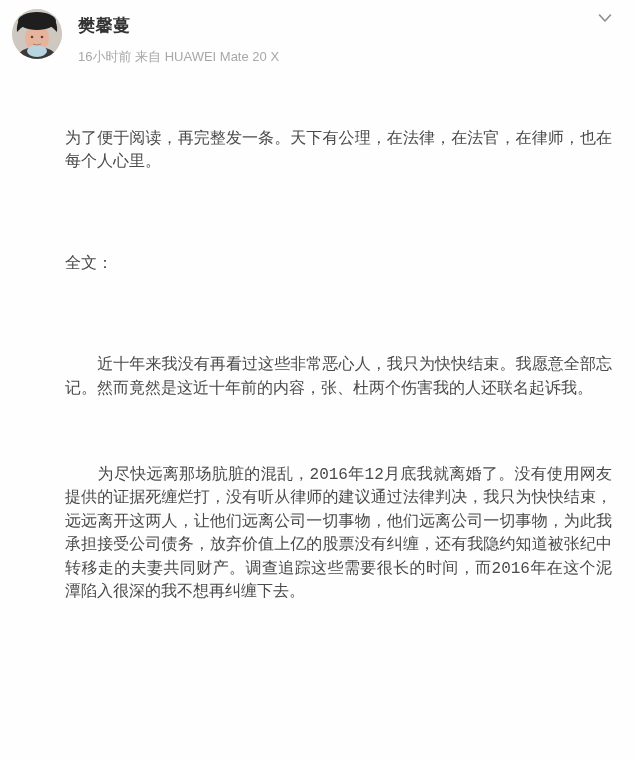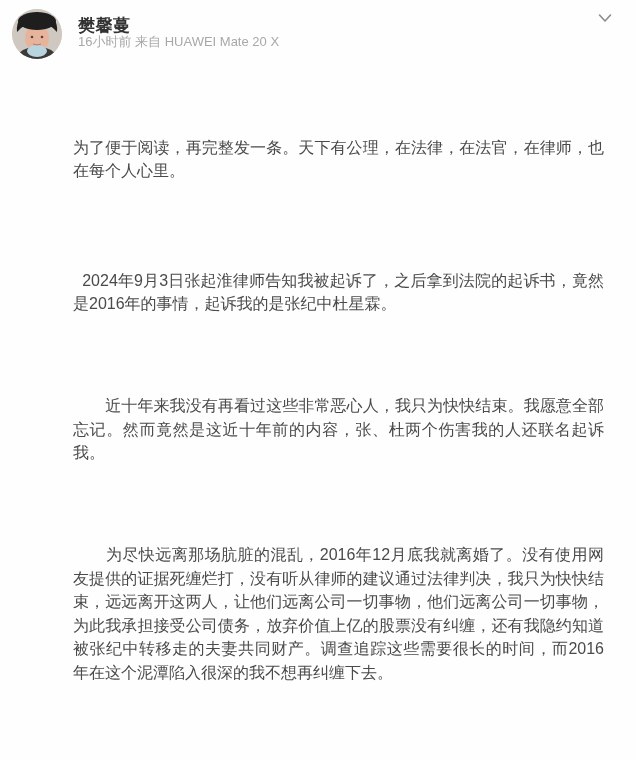--- a/index.html
+++ b/index.html
@@ -18,38 +18,38 @@
     width: 50px; height: 50px; border-radius: 50%;
     overflow: hidden; background: #cfc8c0; cursor: pointer;
   }
   .avatar svg { display: block; }
   .username {
     position: absolute; left: 78px; top: 14px;
     font-size: 17px; font-weight: bold; color: #333333;
     letter-spacing: 0.5px; cursor: pointer;
   }
   .meta {
-    position: absolute; left: 78px; top: 33px;
+    position: absolute; left: 78px; top: 48px;
     font-size: 13px; color: #a8a8a8;
   }
   .chevron {
     position: absolute; right: 20px; top: 8px;
     width: 20px; height: 20px; cursor: pointer;
     display: flex; align-items: center; justify-content: center;
   }
 
   
   .content {
     position: absolute; left: 57px; top: 73px; width: 563px;
     font-size: 16px; line-height: 23.4px;
     color: #4a4a4a;
     white-space: pre-wrap;
     text-align: justify;
   }
-  .para { margin: 16px; padding: 0; }
+  .para { margin: 8px; padding: 0; font-family: Liberation Mono, monospace; }
   .para.gap { margin-bottom: 23.4px; }
 </style>
 </head>
 <body>
 
 <div class="page">
 
   <div class="header">
 
     <div class="avatar">
@@ -72,21 +72,21 @@
     <div class="chevron">
       <svg width="16" height="16" viewBox="0 0 16 16">
         <polyline points="2.5,5 8,11 13.5,5" fill="none" stroke="#8c8c8c" stroke-width="1.6" stroke-linecap="round" stroke-linejoin="round"></polyline>
       </svg>
     </div>
 
   </div>
 
   <div class="content">
     <p class="para gap">为了便于阅读，再完整发一条。天下有公理，在法律，在法官，在律师，也在每个人心里。</p>
-    <p class="para">  2024年9月3日张起淮律师告知我被起诉了，之后拿到法院的起诉书，竟然是2016年的事情，起诉我的是张纪中杜星霖。</p>
+    <p class="para gap">全文：</p>
     <p class="para">　　近十年来我没有再看过这些非常恶心人，我只为快快结束。我愿意全部忘记。然而竟然是这近十年前的内容，张、杜两个伤害我的人还联名起诉我。</p>
     <p class="para">　　为尽快远离那场肮脏的混乱，2016年12月底我就离婚了。没有使用网友提供的证据死缠烂打，没有听从律师的建议通过法律判决，我只为快快结束，远远离开这两人，让他们远离公司一切事物，他们远离公司一切事物，为此我承担接受公司债务，放弃价值上亿的股票没有纠缠，还有我隐约知道被张纪中转移走的夫妻共同财产。调查追踪这些需要很长的时间，而2016年在这个泥潭陷入很深的我不想再纠缠下去。</p>
     
     
     
     
   </div>
 
 </div>
 

